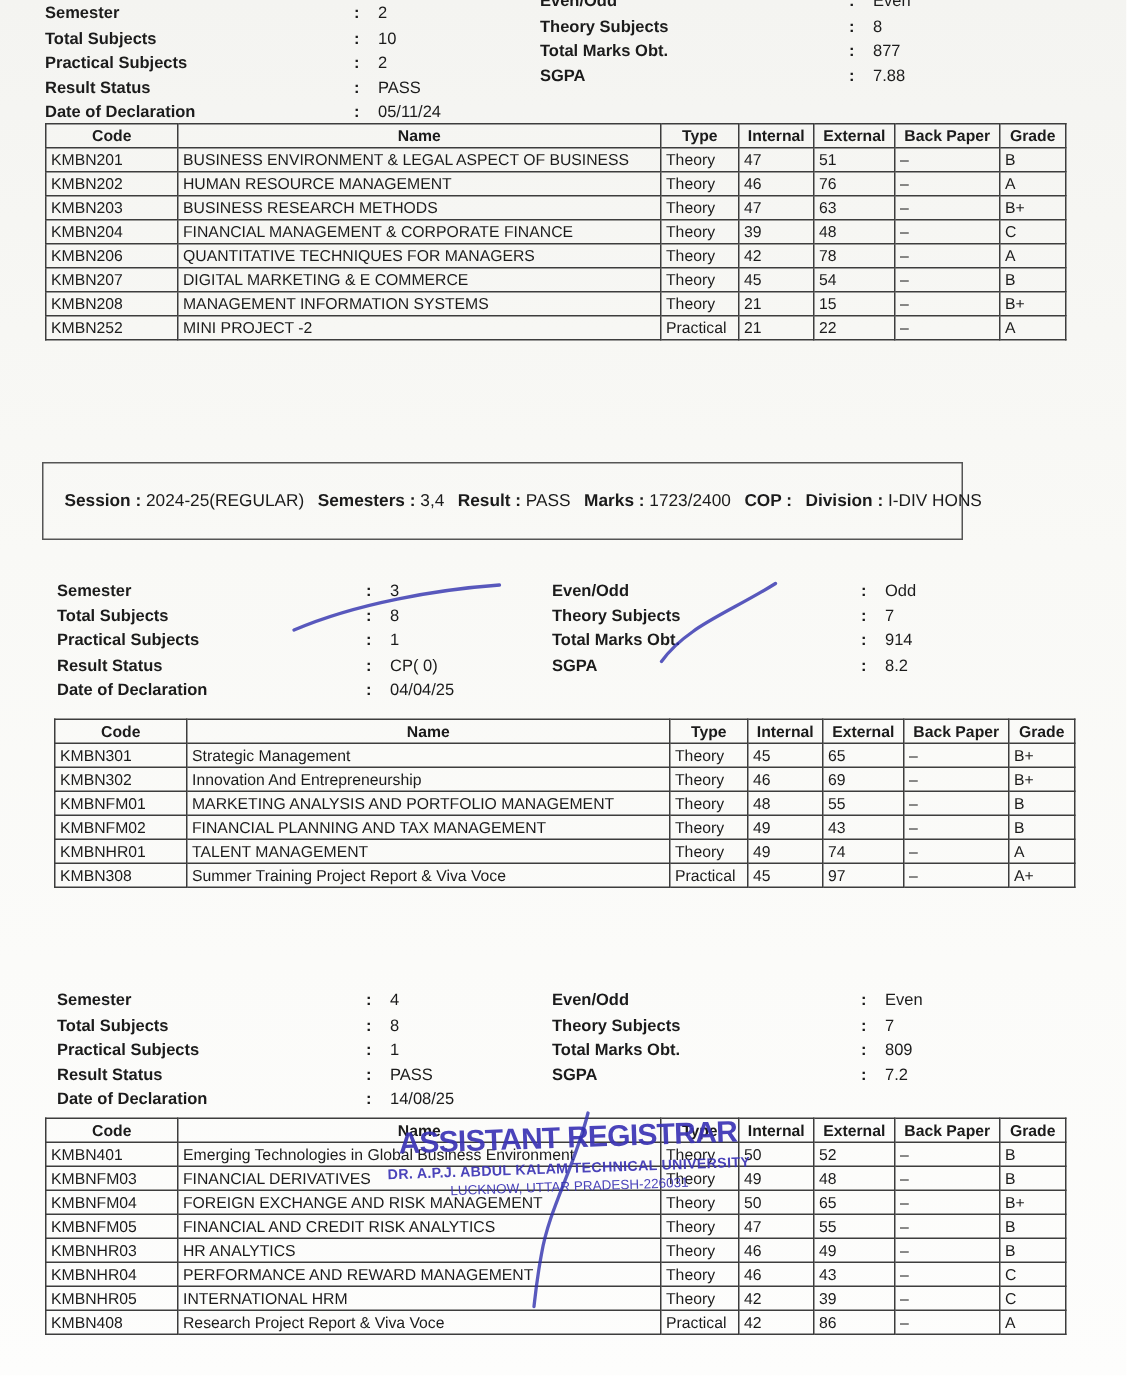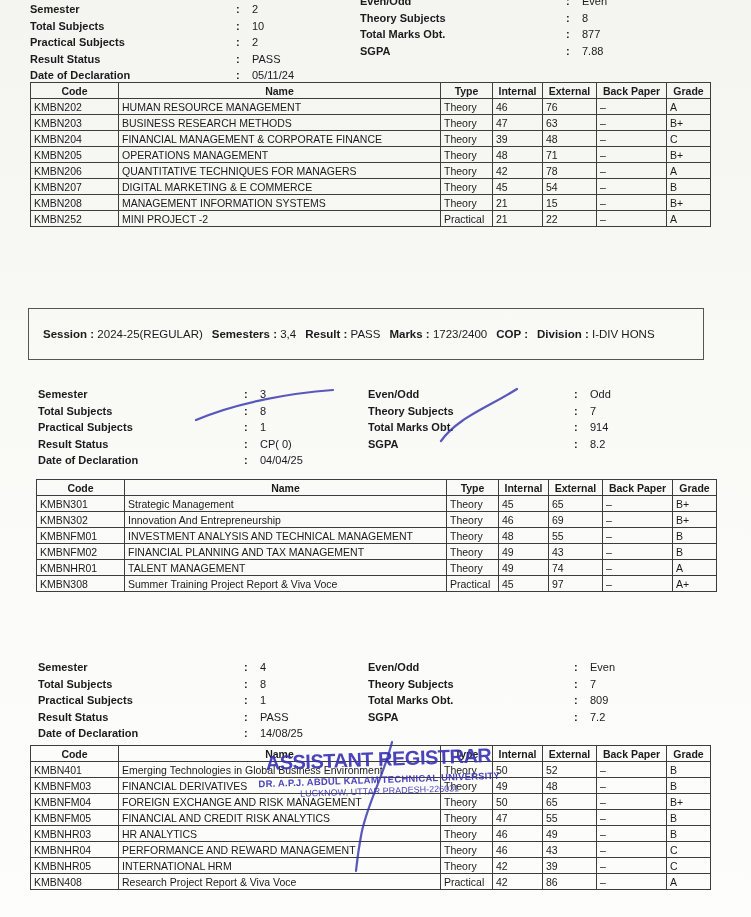--- a/index.html
+++ b/index.html
@@ -22,21 +22,21 @@
   .marks-table { position:absolute; border-collapse:collapse; table-layout:fixed; width:680px;padding-left:28px; }
   .marks-table th, .marks-table td {
     border:1px solid #3d3d3d; font-size:10.5px; padding:0 3px; height:16px;
     overflow:hidden; white-space:nowrap; vertical-align:middle;
   }
   .marks-table th { font-weight:700; text-align:center; }
   .marks-table td { text-align:left; }
 
   
   .banner {
-    position:absolute; left:28px; top:308px; width:676px; height:52px;
+    position:absolute; left:28px; top:308px; width:614px; height:52px;
     border:1px solid #555; display:flex; align-items:center; padding-left:14px;
     font-size:11.5px; white-space:nowrap;
   }
   .seg { margin-right:9px; }
   .seg b { font-weight:700; }
 
   
   .stamp {
     position:absolute; left:243px; top:748px; width:272px; text-align:center;
     transform:rotate(-2deg); opacity:.92; pointer-events:none;
@@ -120,20 +120,29 @@
             <th>Name</th>
             <th>Type</th>
             <th>Internal</th>
             <th>External</th>
             <th>Back Paper</th>
             <th>Grade</th>
           </tr>
       </thead>
       <tbody>
           <tr>
+            <td>KMBN201</td>
+            <td>BUSINESS ENVIRONMENT &amp; LEGAL ASPECT OF BUSINESS</td>
+            <td>Theory</td>
+            <td>47</td>
+            <td>51</td>
+            <td>–</td>
+            <td>B</td>
+          </tr>
+          <tr>
             <td>KMBN202</td>
             <td>HUMAN RESOURCE MANAGEMENT</td>
             <td>Theory</td>
             <td>46</td>
             <td>76</td>
             <td>–</td>
             <td>A</td>
           </tr>
           <tr>
             <td>KMBN203</td>
@@ -145,29 +154,20 @@
             <td>B+</td>
           </tr>
           <tr>
             <td>KMBN204</td>
             <td>FINANCIAL MANAGEMENT &amp; CORPORATE FINANCE</td>
             <td>Theory</td>
             <td>39</td>
             <td>48</td>
             <td>–</td>
             <td>C</td>
-          </tr>
-          <tr>
-            <td>KMBN205</td>
-            <td>OPERATIONS MANAGEMENT</td>
-            <td>Theory</td>
-            <td>48</td>
-            <td>71</td>
-            <td>–</td>
-            <td>B+</td>
           </tr>
           <tr>
             <td>KMBN206</td>
             <td>QUANTITATIVE TECHNIQUES FOR MANAGERS</td>
             <td>Theory</td>
             <td>42</td>
             <td>78</td>
             <td>–</td>
             <td>A</td>
           </tr>
@@ -296,21 +296,21 @@
             <td>KMBN302</td>
             <td>Innovation And Entrepreneurship</td>
             <td>Theory</td>
             <td>46</td>
             <td>69</td>
             <td>–</td>
             <td>B+</td>
           </tr>
           <tr>
             <td>KMBNFM01</td>
-            <td>INVESTMENT ANALYSIS AND TECHNICAL MANAGEMENT</td>
+            <td>MARKETING ANALYSIS AND PORTFOLIO MANAGEMENT</td>
             <td>Theory</td>
             <td>48</td>
             <td>55</td>
             <td>–</td>
             <td>B</td>
           </tr>
           <tr>
             <td>KMBNFM02</td>
             <td>FINANCIAL PLANNING AND TAX MANAGEMENT</td>
             <td>Theory</td>

